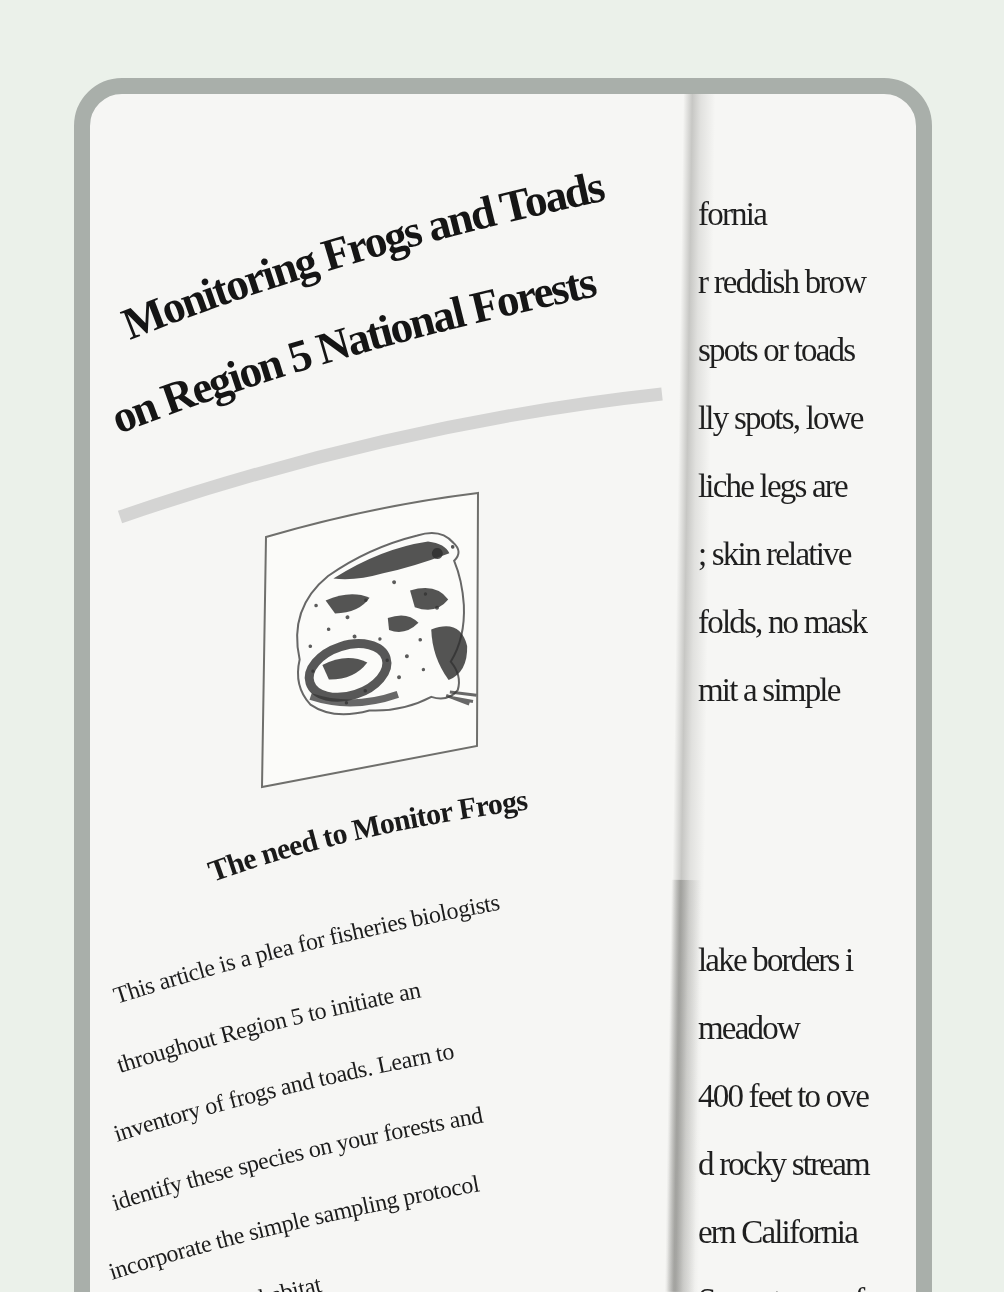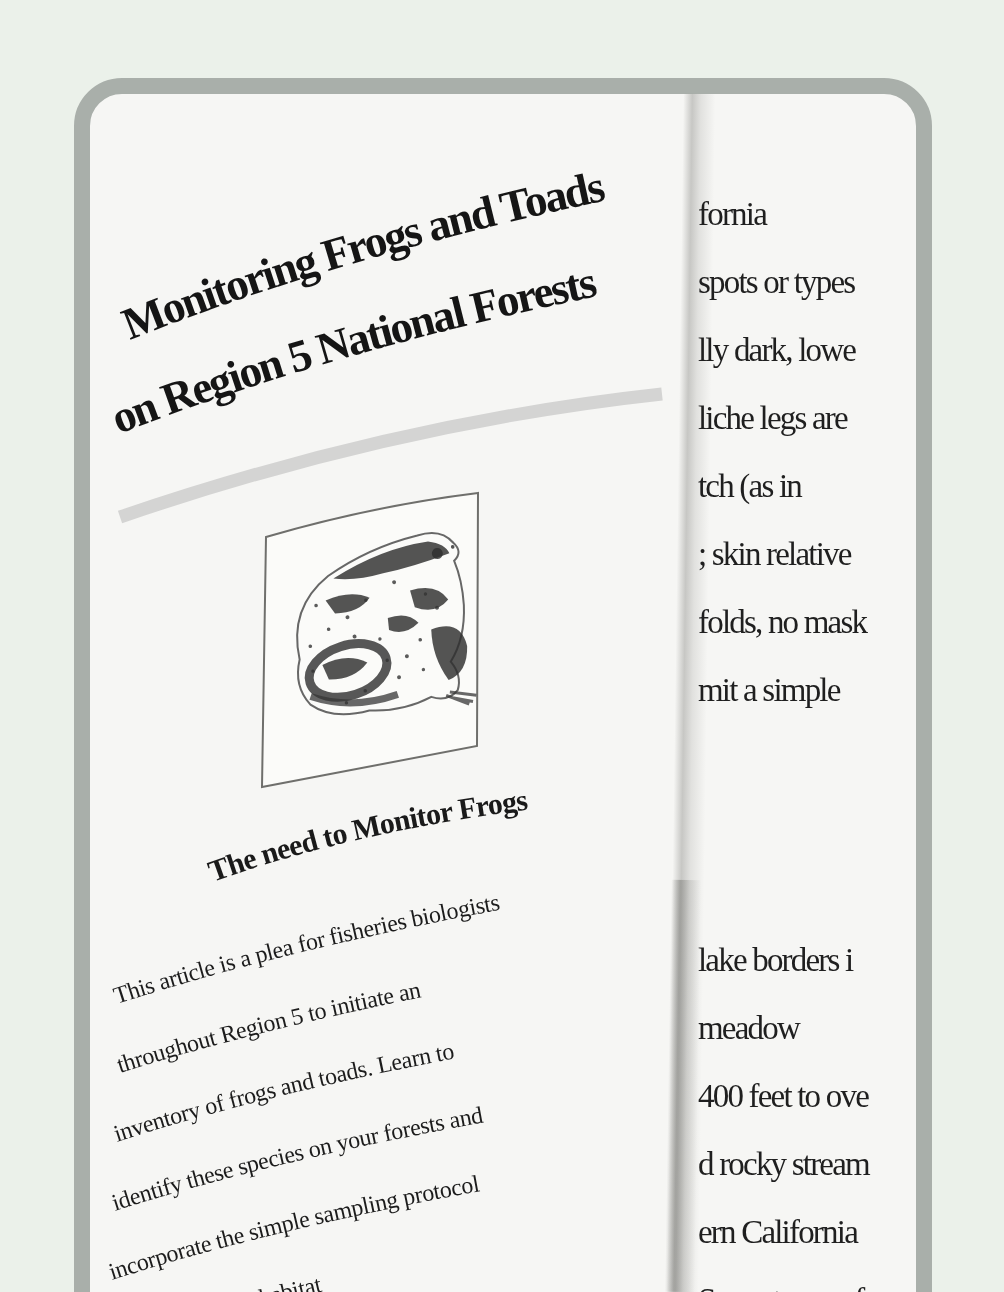--- a/index.html
+++ b/index.html
@@ -98,24 +98,24 @@
 
 <div class="stage">
 
   <div class="card"></div>
 
   <div class="gutter"></div>
   <div class="gutter-low"></div>
 
   <div class="textcol block-a">
     <div class="tline">fornia</div>
-    <div class="tline">spots or types</div>
-    <div class="tline">lly dark, lowe</div>
+    <div class="tline">r reddish brow</div>
+    <div class="tline">spots or toads</div>
+    <div class="tline">lly spots, lowe</div>
     <div class="tline">liche legs are</div>
-    <div class="tline">tch (as in</div>
     <div class="tline">; skin relative</div>
     <div class="tline">folds, no mask</div>
     <div class="tline">mit a simple</div>
   </div>
   <div class="textcol block-b">
     <div class="tline">lake borders i</div>
     <div class="tline">meadow</div>
     <div class="tline">400 feet to ove</div>
     <div class="tline">d rocky stream</div>
     <div class="tline">ern California</div>

